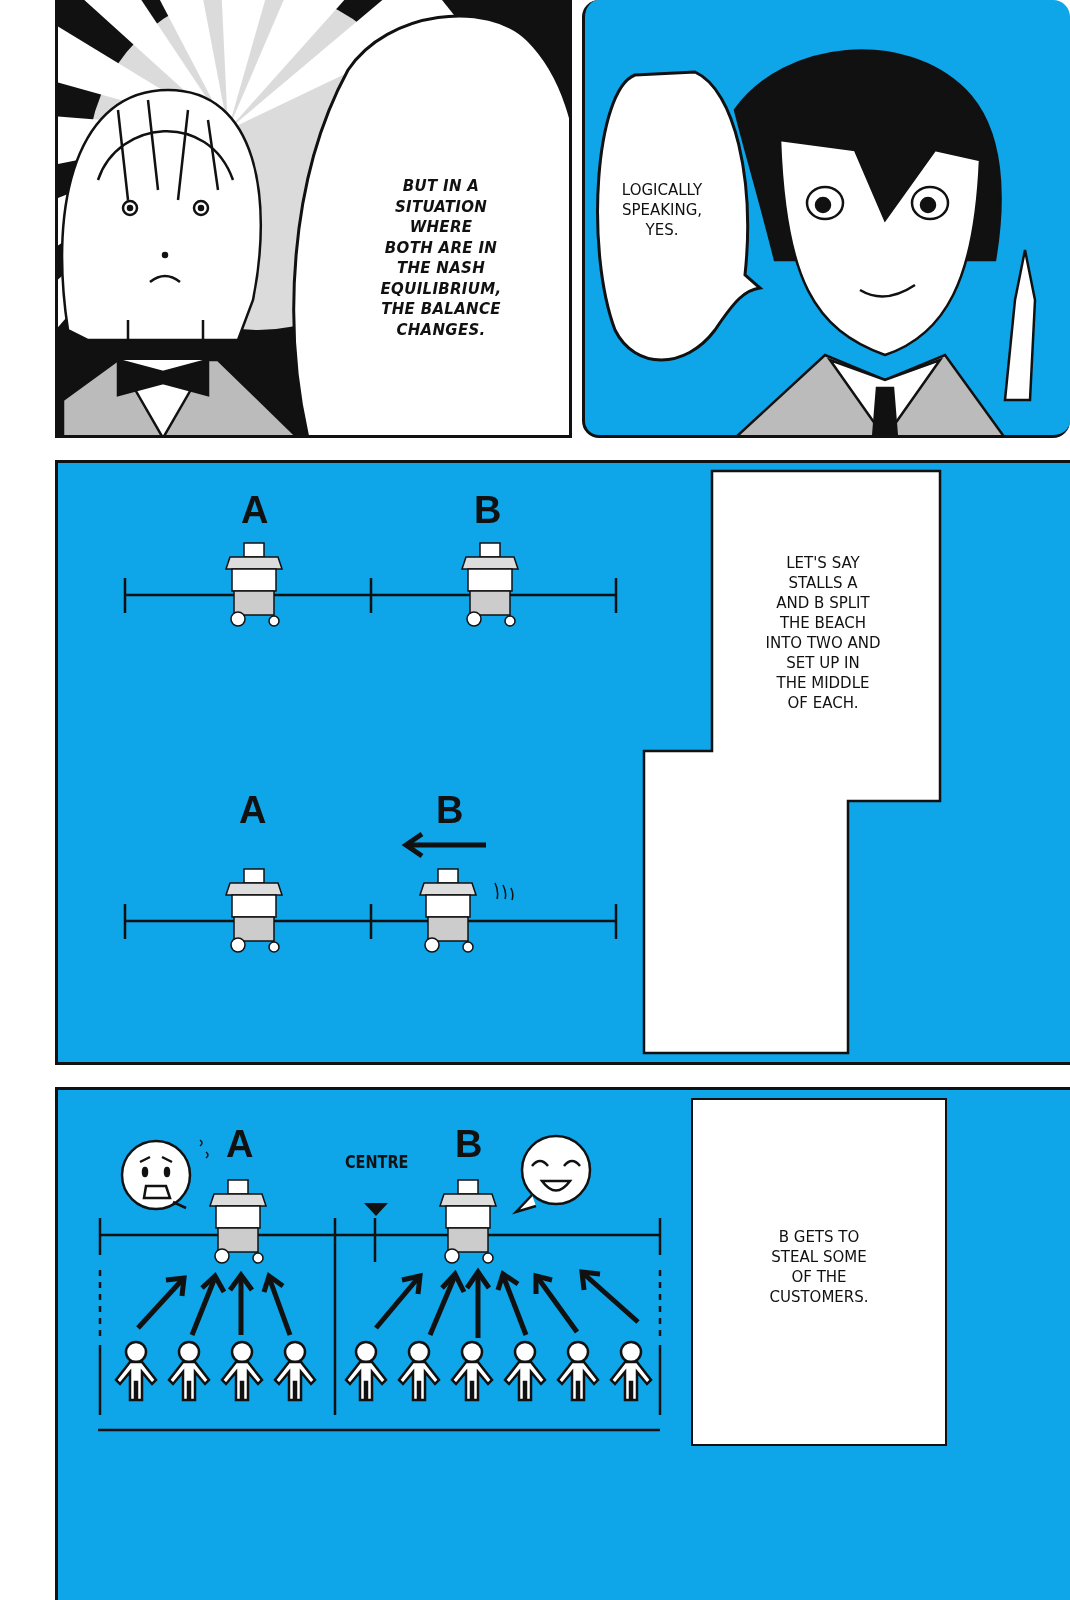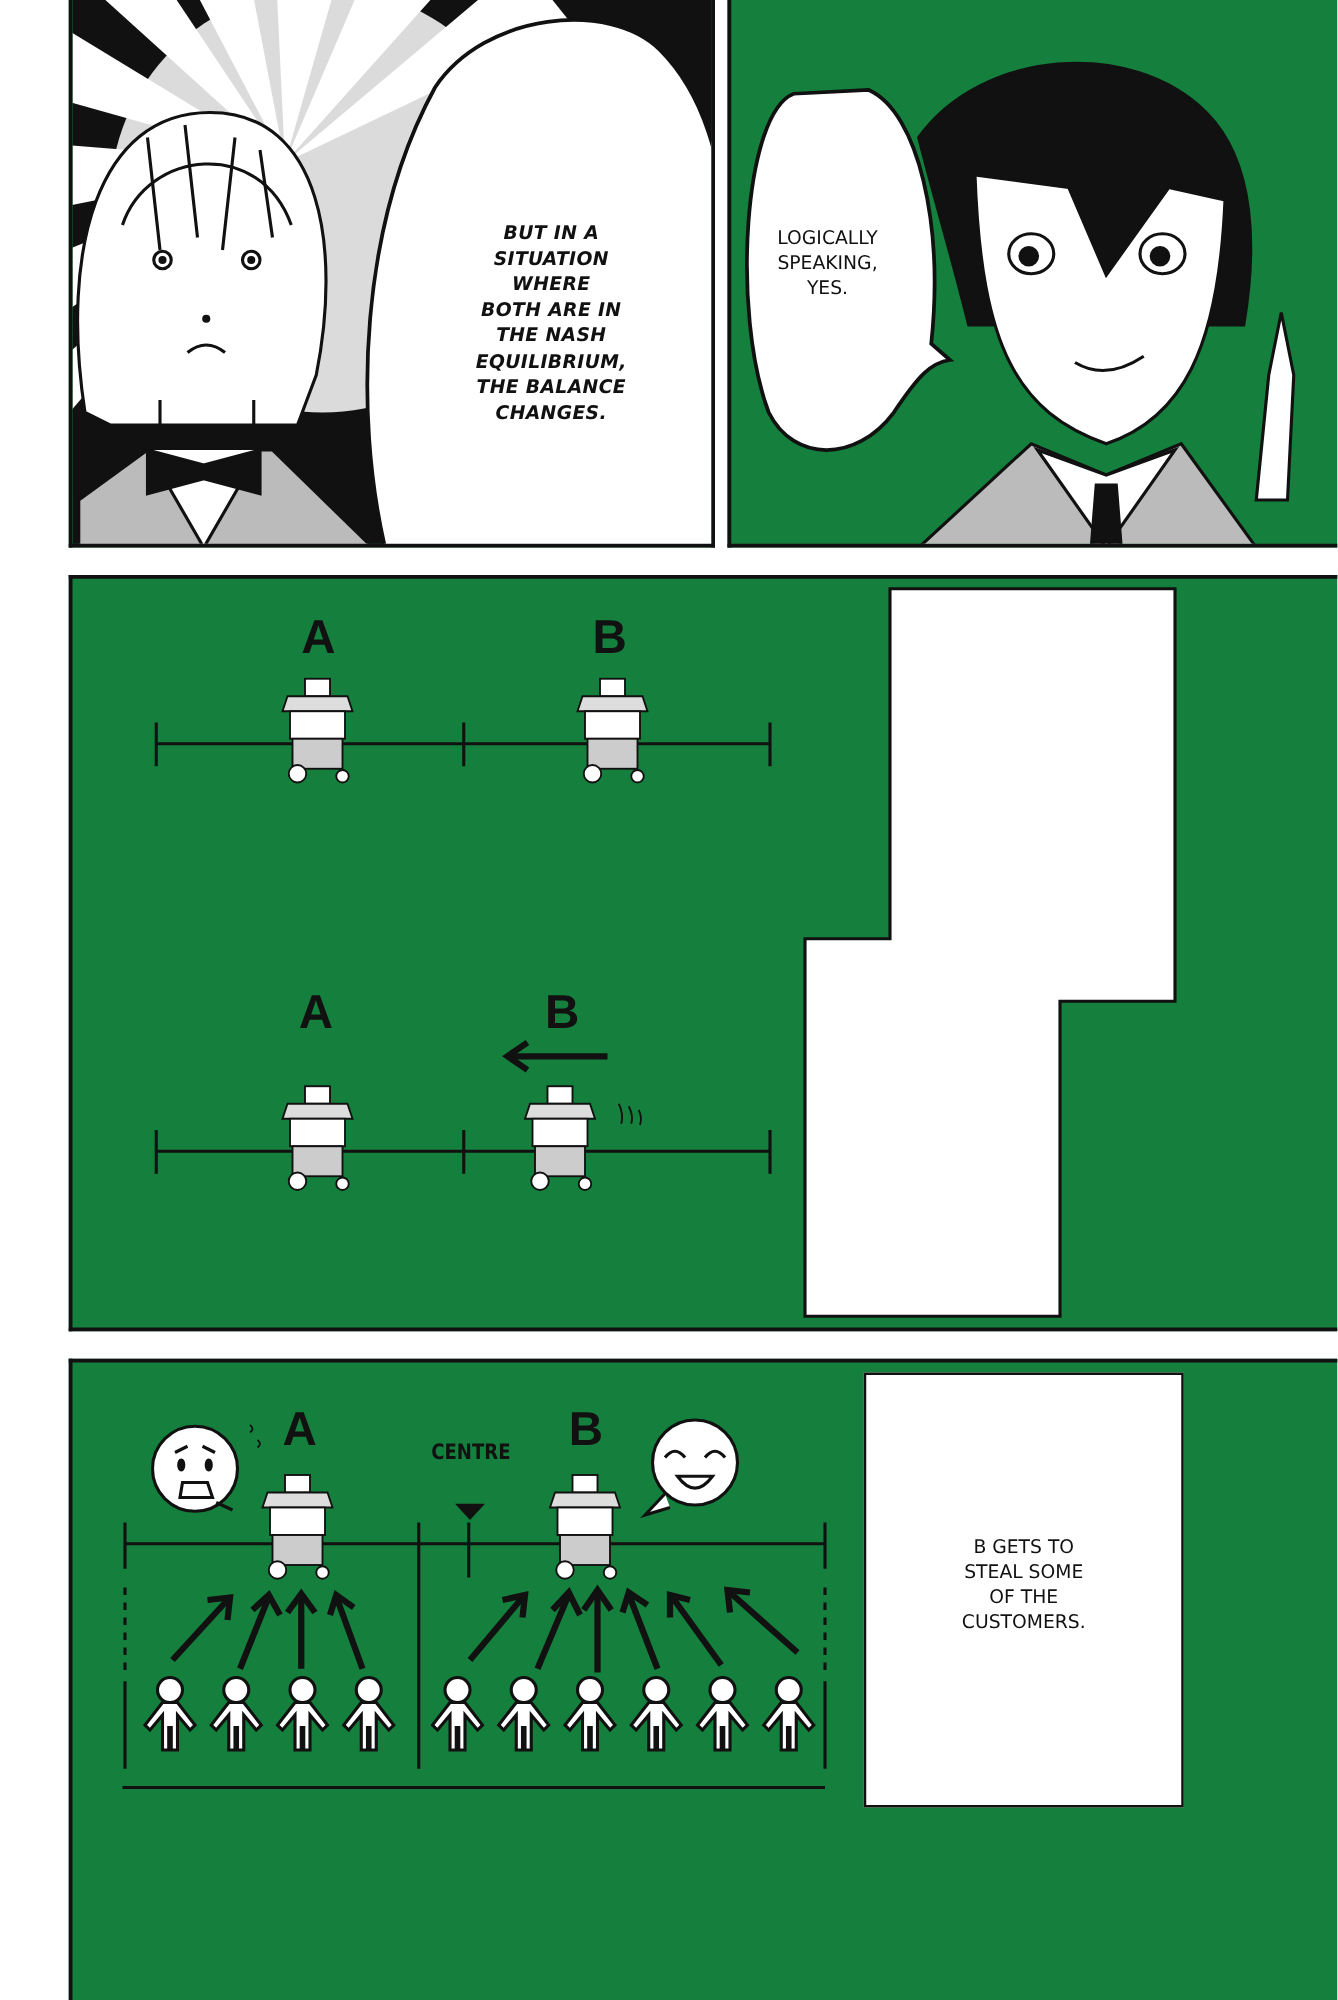--- a/index.html
+++ b/index.html
@@ -1,18 +1,18 @@
 <!DOCTYPE html>
 <html><head>
 <meta charset="utf-8">
 <style>
   html,body{margin:0;padding:0;background:#fff;}
   body{width:1070px;height:1600px;position:relative;overflow:hidden;font-family:"Liberation Sans",sans-serif;}
   .abs{position:absolute;}
-  .panel{position:absolute;border:3px solid #111;background:#15803d;box-sizing:border-box;overflow:hidden;}
+  .panel{position:absolute;border:3px solid #111;background:#0ea5e9;box-sizing:border-box;overflow:hidden;}
   .bubble-text{position:absolute;text-align:center;color:#111;text-transform:uppercase;white-space:pre-line;}
   .bold-italic{font-family:"DejaVu Sans",sans-serif;font-weight:bold;font-style:italic;font-size:15px;line-height:20.5px;letter-spacing:0.3px;}
   .round{font-family:"DejaVu Sans",sans-serif;font-size:15px;line-height:20px;}
   .caption{position:absolute;border:2px solid #111;background:#fff;box-sizing:border-box;}
   .letter{position:absolute;font-family:"Liberation Sans",sans-serif;font-weight:bold;font-size:38px;color:#111;}
   svg{position:absolute;left:0;top:0;}
 </style>
 </head>
 <body>
 
@@ -54,21 +54,21 @@
   <div class="bubble-text bold-italic" style="left:313px;top:176px;width:140px;">But in a
 situation
 where
 both are in
 the Nash
 equilibrium,
 the balance
 changes.</div>
 </div>
 
-<div class="panel" style="left:582px;top:0;width:488px;height:438px;border-top:none;border-right:none;">
+<div class="panel" style="left:582px;top:0;width:488px;height:438px;border-top:none;border-right:none;border-radius:17px;">
   <svg width="488" height="438">
 
     <path d="M50,75 C10,90 0,250 30,330 C50,370 100,370 130,330 C150,300 160,290 175,288 L160,275 C170,180 150,90 110,72 Z" fill="#fff" stroke="#111" stroke-width="3"></path>
 
     <g stroke="#111" stroke-width="2.5">
       <path d="M150,110 C200,40 320,30 380,90 C420,130 420,200 410,260 L190,260 C175,200 160,150 150,110 Z" fill="#111"></path>
       <path d="M195,140 C200,280 230,330 300,355 C360,335 390,280 395,160 L350,150 L300,220 L270,150 Z" fill="#fff"></path>
       <ellipse cx="240" cy="203" rx="18" ry="16" fill="#fff"></ellipse>
       <ellipse cx="345" cy="203" rx="18" ry="16" fill="#fff"></ellipse>
       <circle cx="238" cy="205" r="7" fill="#111"></circle>
@@ -137,20 +137,28 @@
       <circle cx="12" cy="76" r="7" fill="#fff" stroke="#111" stroke-width="1.5"></circle>
       <circle cx="48" cy="78" r="5" fill="#fff" stroke="#111" stroke-width="1.5"></circle>
     </g>
 
     <path d="M654,8 L882,8 L882,338 L790,338 L790,590 L586,590 L586,288 L654,288 Z" fill="#fff" stroke="#111" stroke-width="2.5"></path>
   </svg>
   <div class="letter" style="left:183px;top:26px;">A</div>
   <div class="letter" style="left:416px;top:26px;">B</div>
   <div class="letter" style="left:181px;top:326px;">A</div>
   <div class="letter" style="left:378px;top:326px;">B</div>
+  <div class="bubble-text round" style="left:690px;top:90px;width:150px;">Let's say
+stalls A
+and B split
+the beach
+into two and
+set up in
+the middle
+of each.</div>
 </div>
 
 <div class="panel" style="left:55px;top:1087px;width:1015px;height:520px;border-right:none;border-bottom:none;">
   <svg width="1015" height="520">
     <g stroke="#111" stroke-width="2.5" fill="none">
       <line x1="42" y1="145" x2="602" y2="145"></line>
       <line x1="42" y1="128" x2="42" y2="165"></line>
       <line x1="277" y1="128" x2="277" y2="325"></line>
       <line x1="602" y1="128" x2="602" y2="165"></line>
       <line x1="317" y1="128" x2="317" y2="172"></line>

